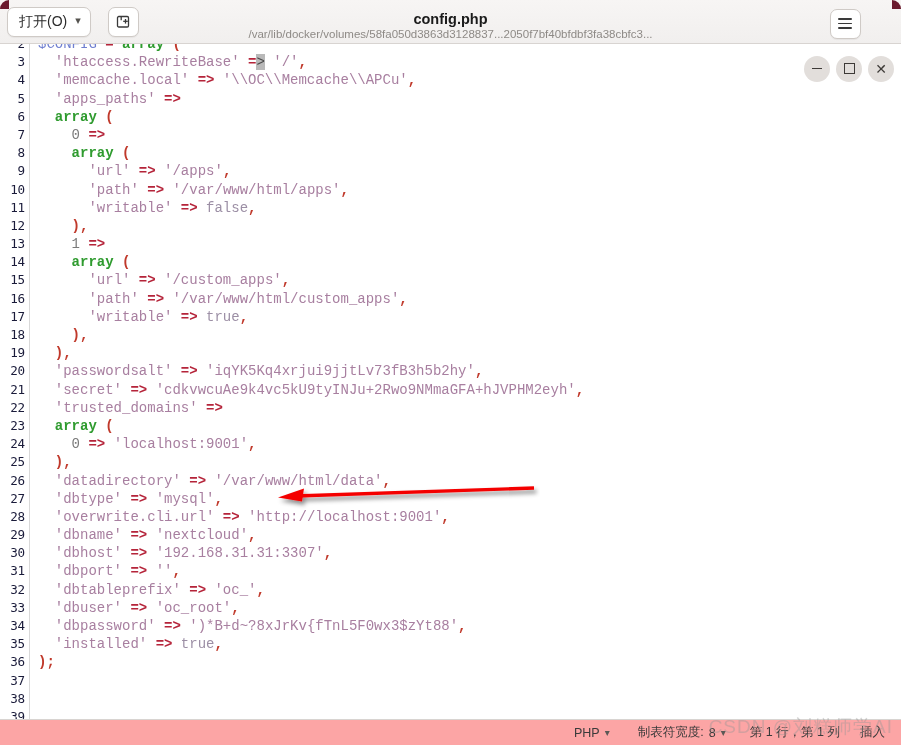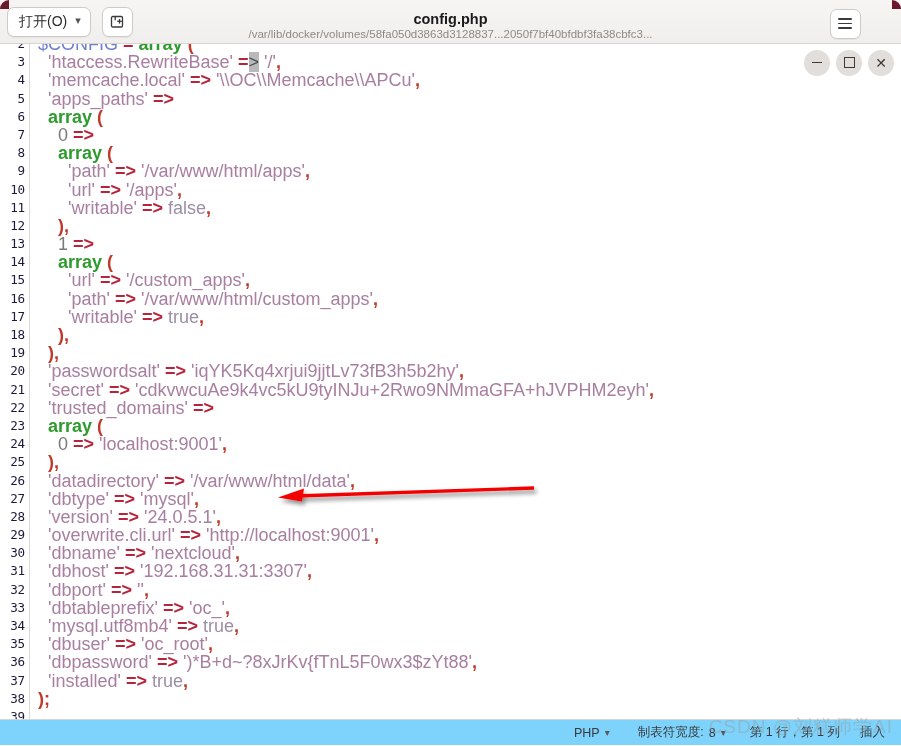--- a/index.html
+++ b/index.html
@@ -27,21 +27,21 @@
     background: linear-gradient(#f7f5f4, #f1efee);
     border-bottom: 1px solid #d8d4d1;
     display: flex;
     align-items: center;
     padding: 0 7px;
     box-sizing: border-box;
   }
   .tb-left, .tb-right {
     display: flex;
     align-items: center;
-    gap: 11px;
+    gap: 17px;
     z-index: 3;
   }
   .tb-right { margin-left: auto; flex-direction: column; }
 
   .btn {
     background: #ffffff;
     border: 1px solid #cfcac6;
     border-radius: 7px;
     height: 30px;
     display: flex;
@@ -158,22 +158,22 @@
     color: #1a1b3a;
     letter-spacing: -0.2px;
   }
   .code {
     flex: 1 1 auto;
     padding-left: 8px;
     overflow: hidden;
     position: relative;
   }
   .code .cl {
-    font-family: Liberation Sans, sans-serif;
-    font-size: 18px;
+    font-family: Liberation Mono, monospace;
+    font-size: 14px;
     line-height: 18.2px;
     height: 18.2px;
     white-space: pre;
     color: #222;
     letter-spacing: 0px;
   }
   .s  { color: #a87fa0; text-align: center; }          
   .op { color: #b5243a; font-weight: bold; }  
   .kw { color: #2f9b2f; font-weight: bold; }  
   .pn { color: #c0392b; font-weight: bold; }  
@@ -190,21 +190,21 @@
     width: 268px;
     height: 34px;
     pointer-events: none;
     z-index: 5;
   }
 
   
   .statusbar {
     position: relative;
     height: 26px;
-    background: #7dd3fc;
+    background: #fca5a5;
     border-top: 1px solid #d8d4d1;
     display: flex;
     align-items: center;
     justify-content: flex-end;
     font-size: 12.5px;
     color: #3a3a3a;
     box-sizing: border-box;
     padding-right: 6px;
   }
   .sb-item {
@@ -330,46 +330,44 @@
         <div class="ln">39</div>
       </div>
     <div class="code" id="codearea" style="margin-top: -9px;">
         <div class="cl"><span class="var">$CONFIG</span> <span class="op">=</span> <span class="kw">array</span> <span class="pn">(</span></div>
         <div class="cl">  <span class="s">'htaccess.RewriteBase'</span> <span class="op">=</span><span class="sel">&gt;</span> <span class="s">'/'</span><span class="pn">,</span></div>
         <div class="cl">  <span class="s">'memcache.local'</span> <span class="op">=&gt;</span> <span class="s">'\\OC\\Memcache\\APCu'</span><span class="pn">,</span></div>
         <div class="cl">  <span class="s">'apps_paths'</span> <span class="op">=&gt;</span></div>
         <div class="cl">  <span class="kw">array</span> <span class="pn">(</span></div>
         <div class="cl">    <span class="num">0</span> <span class="op">=&gt;</span></div>
         <div class="cl">    <span class="kw">array</span> <span class="pn">(</span></div>
+        <div class="cl">      <span class="s">'url'</span> <span class="op">=&gt;</span> <span class="s">'/apps'</span><span class="pn">,</span></div>
         <div class="cl">      <span class="s">'path'</span> <span class="op">=&gt;</span> <span class="s">'/var/www/html/apps'</span><span class="pn">,</span></div>
-        <div class="cl">      <span class="s">'url'</span> <span class="op">=&gt;</span> <span class="s">'/apps'</span><span class="pn">,</span></div>
         <div class="cl">      <span class="s">'writable'</span> <span class="op">=&gt;</span> <span class="bool">false</span><span class="pn">,</span></div>
         <div class="cl">    <span class="pn">)</span><span class="pn">,</span></div>
         <div class="cl">    <span class="num">1</span> <span class="op">=&gt;</span></div>
         <div class="cl">    <span class="kw">array</span> <span class="pn">(</span></div>
         <div class="cl">      <span class="s">'url'</span> <span class="op">=&gt;</span> <span class="s">'/custom_apps'</span><span class="pn">,</span></div>
         <div class="cl">      <span class="s">'path'</span> <span class="op">=&gt;</span> <span class="s">'/var/www/html/custom_apps'</span><span class="pn">,</span></div>
         <div class="cl">      <span class="s">'writable'</span> <span class="op">=&gt;</span> <span class="bool">true</span><span class="pn">,</span></div>
         <div class="cl">    <span class="pn">)</span><span class="pn">,</span></div>
         <div class="cl">  <span class="pn">)</span><span class="pn">,</span></div>
         <div class="cl">  <span class="s">'passwordsalt'</span> <span class="op">=&gt;</span> <span class="s">'iqYK5Kq4xrjui9jjtLv73fB3h5b2hy'</span><span class="pn">,</span></div>
         <div class="cl">  <span class="s">'secret'</span> <span class="op">=&gt;</span> <span class="s">'cdkvwcuAe9k4vc5kU9tyINJu+2Rwo9NMmaGFA+hJVPHM2eyh'</span><span class="pn">,</span></div>
         <div class="cl">  <span class="s">'trusted_domains'</span> <span class="op">=&gt;</span></div>
         <div class="cl">  <span class="kw">array</span> <span class="pn">(</span></div>
         <div class="cl">    <span class="num">0</span> <span class="op">=&gt;</span> <span class="s">'localhost:9001'</span><span class="pn">,</span></div>
         <div class="cl">  <span class="pn">)</span><span class="pn">,</span></div>
         <div class="cl">  <span class="s">'datadirectory'</span> <span class="op">=&gt;</span> <span class="s">'/var/www/html/data'</span><span class="pn">,</span></div>
         <div class="cl">  <span class="s">'dbtype'</span> <span class="op">=&gt;</span> <span class="s">'mysql'</span><span class="pn">,</span></div>
-        <div class="cl">  <span class="s">'version'</span> <span class="op">=&gt;</span> <span class="s">'24.0.5.1'</span><span class="pn">,</span></div>
         <div class="cl">  <span class="s">'overwrite.cli.url'</span> <span class="op">=&gt;</span> <span class="s">'http://localhost:9001'</span><span class="pn">,</span></div>
         <div class="cl">  <span class="s">'dbname'</span> <span class="op">=&gt;</span> <span class="s">'nextcloud'</span><span class="pn">,</span></div>
         <div class="cl">  <span class="s">'dbhost'</span> <span class="op">=&gt;</span> <span class="s">'192.168.31.31:3307'</span><span class="pn">,</span></div>
         <div class="cl">  <span class="s">'dbport'</span> <span class="op">=&gt;</span> <span class="s">''</span><span class="pn">,</span></div>
         <div class="cl">  <span class="s">'dbtableprefix'</span> <span class="op">=&gt;</span> <span class="s">'oc_'</span><span class="pn">,</span></div>
-        <div class="cl">  <span class="s">'mysql.utf8mb4'</span> <span class="op">=&gt;</span> <span class="bool">true</span><span class="pn">,</span></div>
         <div class="cl">  <span class="s">'dbuser'</span> <span class="op">=&gt;</span> <span class="s">'oc_root'</span><span class="pn">,</span></div>
         <div class="cl">  <span class="s">'dbpassword'</span> <span class="op">=&gt;</span> <span class="s">')*B+d~?8xJrKv{fTnL5F0wx3$zYt88'</span><span class="pn">,</span></div>
         <div class="cl">  <span class="s">'installed'</span> <span class="op">=&gt;</span> <span class="bool">true</span><span class="pn">,</span></div>
         <div class="cl"><span class="pn">)</span><span class="pn">;</span></div>
       </div>
 
     <svg class="arrow" viewBox="0 0 268 34" preserveAspectRatio="none">
       <defs>
         <filter id="ashadow" x="-20%" y="-40%" width="150%" height="220%">
           <feDropShadow dx="2.5" dy="3.5" stdDeviation="2.2" flood-color="#000" flood-opacity="0.45"></feDropShadow>

